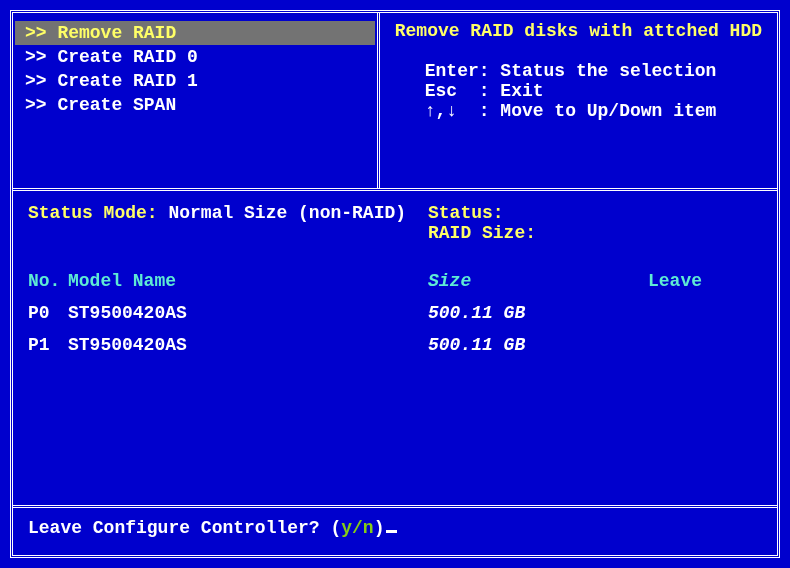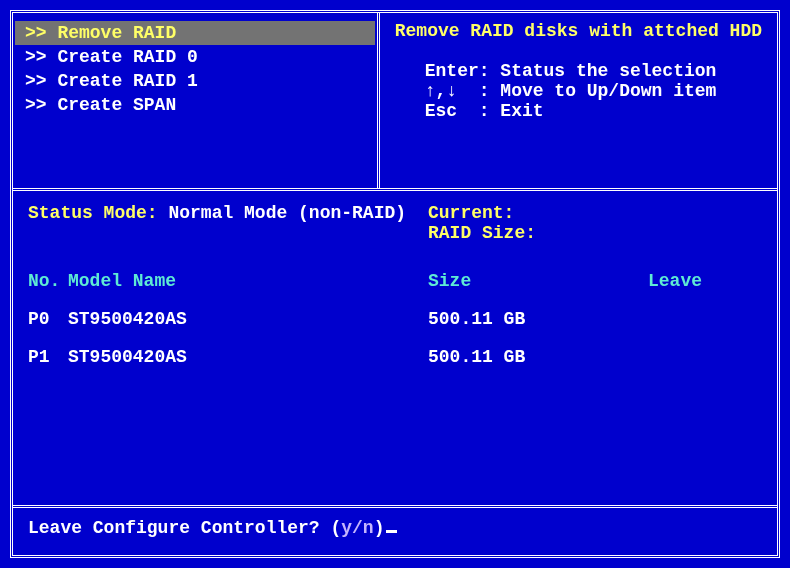--- a/index.html
+++ b/index.html
@@ -76,36 +76,36 @@
     .yellow {
       color: #ffff66;
     }
     .disk-headers {
       display: flex;
       margin-top: 28px;
       color: #5eead4;
     }
     .col-no { width: 40px; }
     .col-model { width: 360px; }
-    .col-size { width: 220px; }
+    .col-size { width: 220px; font-style: italic; }
     .col-role { flex: 1; }
     .disk-row {
       display: flex;
-      margin-top: 18px;
+      margin-top: 12px;
     }
     .prompt-panel {
       border-top: 3px double #ffffff;
       padding: 10px 15px;
       height: 50px;
     }
     .prompt-text {
       color: #ffffff;
     }
     .prompt-text .yellow {
-      color: #c4b5fd;
+      color: #84cc16;
     }
     .cursor {
       display: inline-block;
       width: 11px;
       height: 3px;
       background: #ffffff;
       vertical-align: baseline;
       margin-left: 2px;
     }
   </style>
@@ -116,35 +116,35 @@
   <div class="top-row">
     <div class="menu-panel">
       <div class="menu-item selected">&gt;&gt; Remove RAID</div>
       <div class="menu-item">&gt;&gt; Create RAID 0</div>
       <div class="menu-item">&gt;&gt; Create RAID 1</div>
       <div class="menu-item">&gt;&gt; Create SPAN</div>
     </div>
     <div class="help-panel">
       <div class="help-title">Remove RAID disks with attched HDD</div>
       <div class="help-line">Enter: Status the selection</div>
+      <div class="help-line">Esc  : Exit</div>
       <div class="help-line">↑,↓  : Move to Up/Down item</div>
-      <div class="help-line">Esc  : Exit</div>
     </div>
   </div>
 
   <div class="main-panel">
     <div class="status-block">
       <div class="status-left">
         <div class="mode-line">
-          <span class="yellow">Status Mode:</span><span> Normal Mode (non-RAID)</span>
+          <span class="yellow">Status Mode:</span><span> Normal Size (non-RAID)</span>
         </div>
       </div>
       <div class="status-right">
         <div>
-          <span class="yellow">Current:</span>
+          <span class="yellow">Status:</span>
           <span></span>
         </div>
         <div>
           <span class="yellow">RAID Size:</span>
           <span></span>
         </div>
       </div>
     </div>
 
     <div class="disk-headers">

